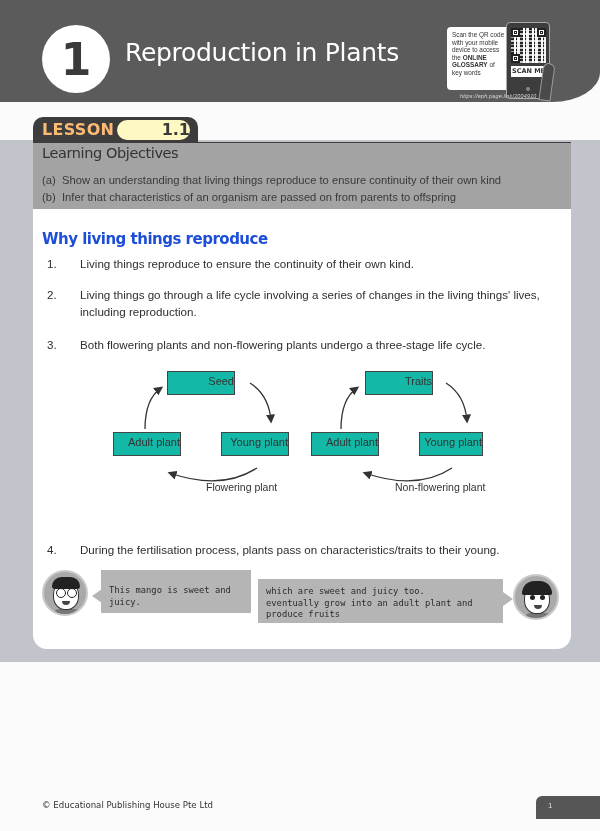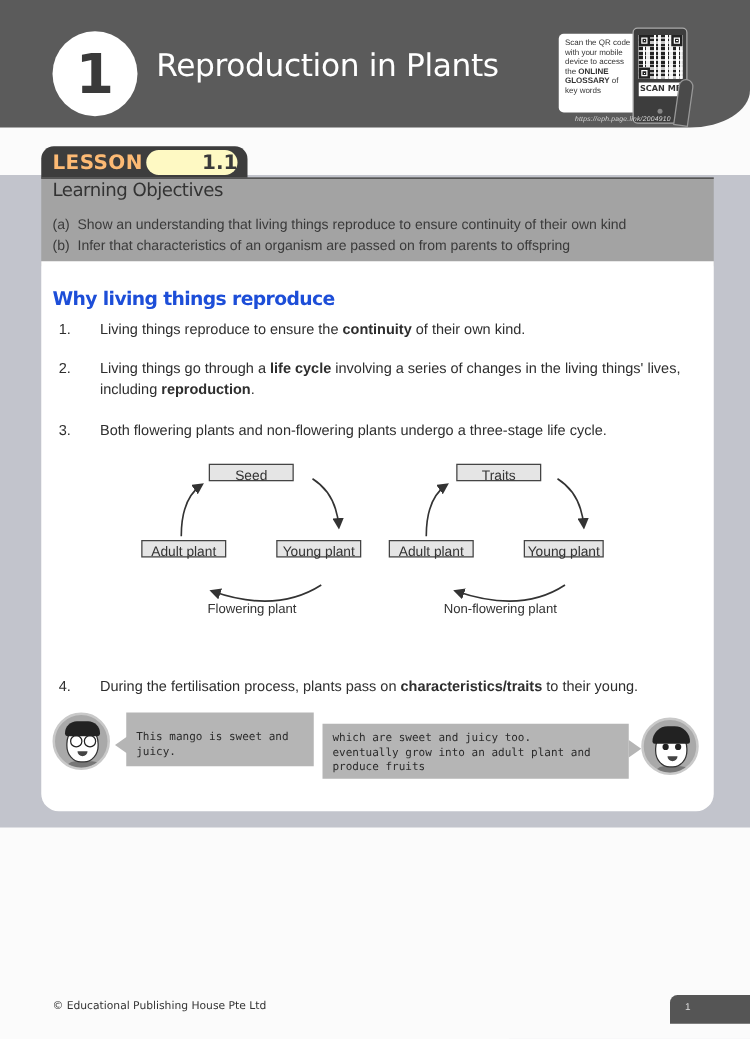--- a/index.html
+++ b/index.html
@@ -38,26 +38,26 @@
   .obj-heading { position: absolute; left: 9px; top: 2px; font-family: "DejaVu Sans", sans-serif; font-size: 14.5px; color: #333; letter-spacing: -0.4px; }
   .obj-item { position: absolute; left: 9px; font-size: 11.2px; color: #3a3a3a; display: flex; }
   .obj-item .lbl { width: 20px; }
 
   
   .card { position: absolute; left: 33px; top: 209px; width: 538px; height: 440px; background: #fff; border-radius: 0 0 14px 14px; }
   .sec-heading { position: absolute; left: 9px; font-family: "DejaVu Sans", sans-serif; font-size: 15px; font-weight: bold; color: #1d4ed8; letter-spacing: -0.5px; }
   .item { position: absolute; left: 14px; width: 510px; font-size: 11.6px; line-height: 17px; color: #2e2e2e; display: flex; }
   .item .num { width: 33px; flex: none; }
   .item .txt { flex: 1; }
-  .item b { font-weight: bold; }
+  .item b { font-weight: normal; }
 
   
   .diagram { position: absolute; }
-  .dbox { position: absolute; height: 14px; background: #e5e5e5; border: 1px solid #444; font-size: 11px; line-height: 19px; text-align: center; color: #333; }
-  .dcap { position: absolute; font-size: 10.5px; color: #333; white-space: nowrap; }
+  .dbox { position: absolute; height: 24px; background: #14b8a6; border: 1px solid #444; font-size: 11px; line-height: 19px; text-align: right; color: #333; }
+  .dcap { position: absolute; font-size: 10.5px; color: #333; white-space: nowrap; margin-left: 40px; }
   .diagram svg { position: absolute; left: 0; top: 0; overflow: visible; }
 
   
   .avatar { position: absolute; width: 46px; height: 46px; border-radius: 50%; background: #a9a9a9; border: 2px solid #c9c9c9; overflow: hidden; }
   .face { position: absolute; left: 9px; top: 8px; width: 26px; height: 30px; border-radius: 50% 50% 45% 45%; background: #fff; border: 1px solid #333; }
   .hair { position: absolute; left: 8px; top: 5px; width: 28px; height: 12px; background: #222; border-radius: 12px 12px 3px 3px; }
   .eye { position: absolute; top: 19px; width: 5px; height: 5px; border-radius: 50%; background: #222; }
   .glasses { position: absolute; top: 16px; width: 10px; height: 10px; border-radius: 50%; border: 1.4px solid #222; background: transparent; }
   .mouth { position: absolute; left: 19px; top: 29px; width: 8px; height: 4px; background: #444; border-radius: 0 0 4px 4px; }
   .shirt { position: absolute; left: 8px; top: 37px; width: 30px; height: 14px; background: #777; border-radius: 8px 8px 0 0; }

